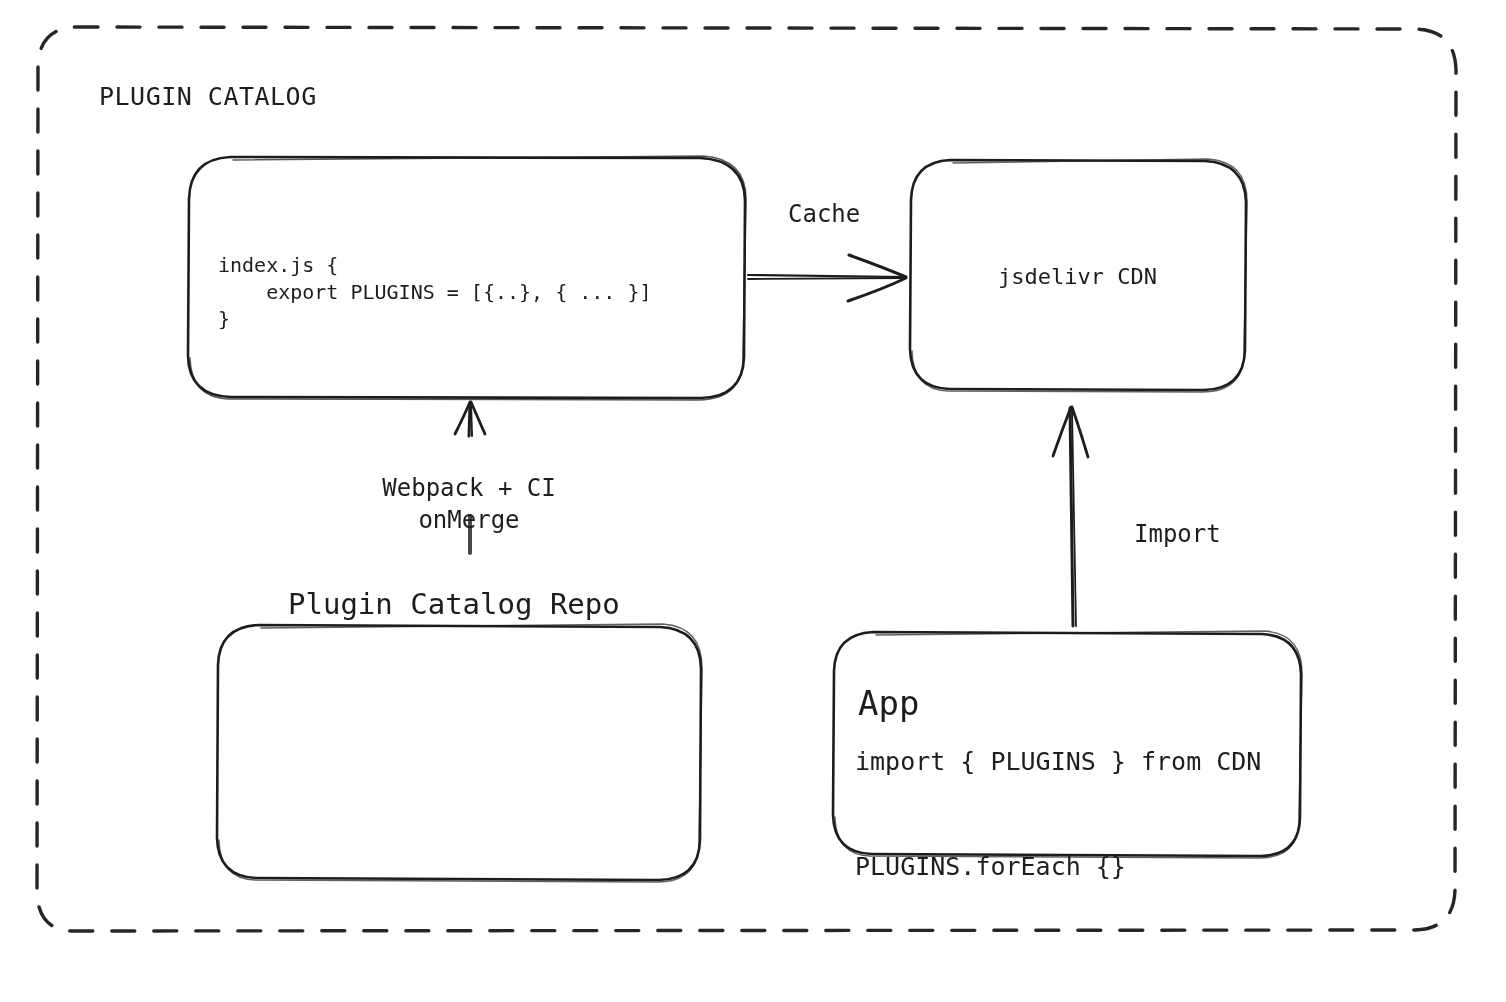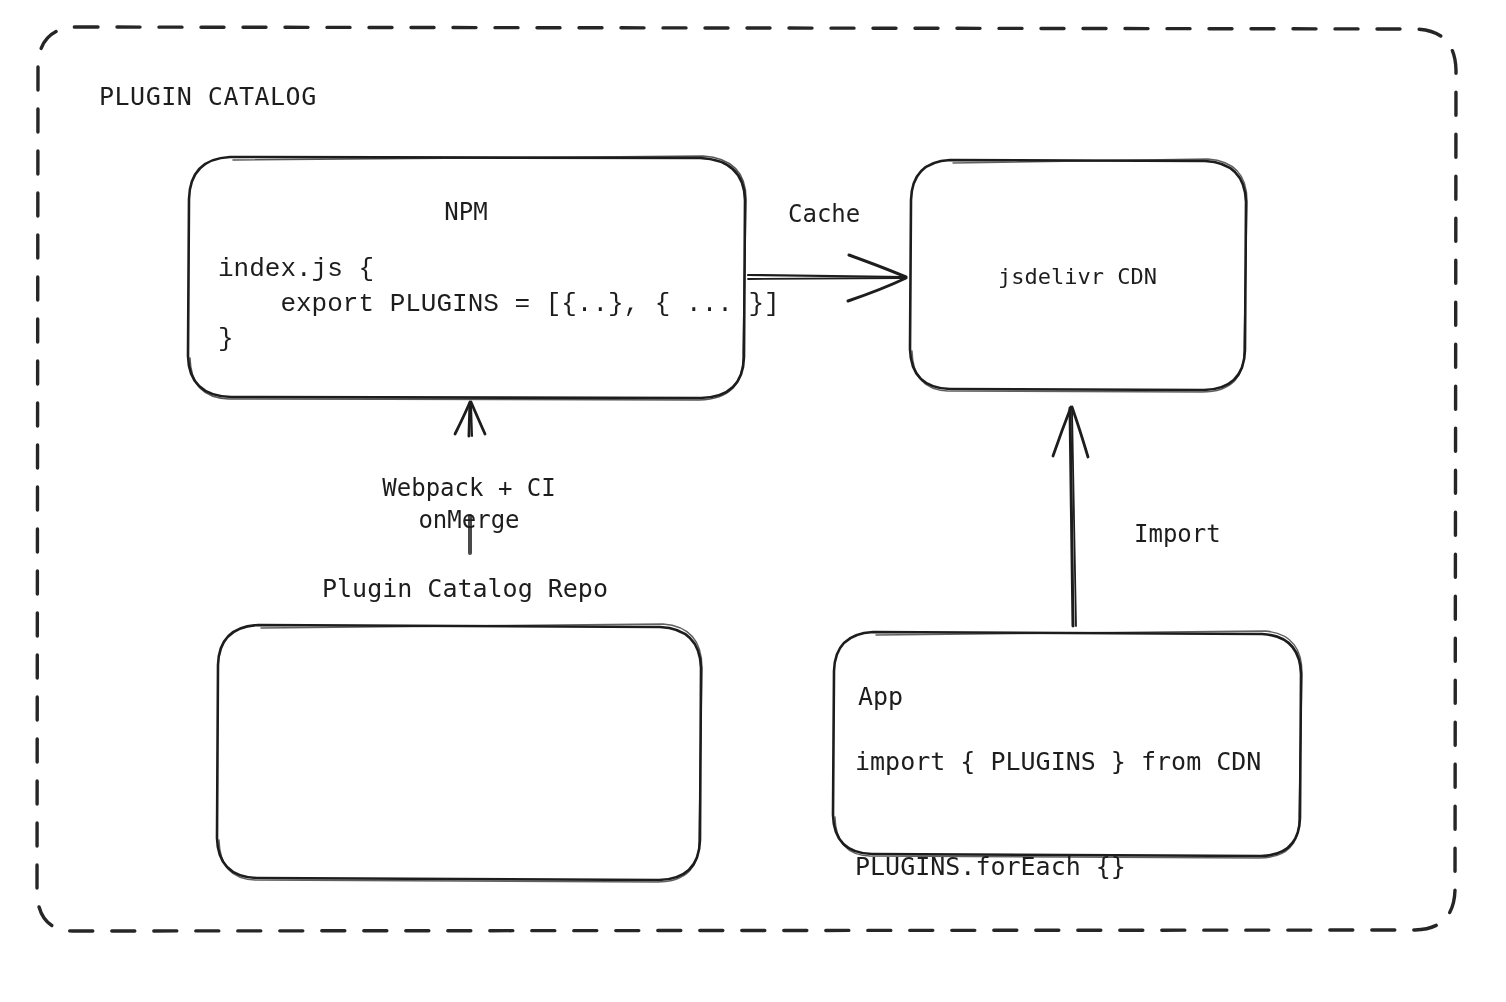--- a/index.html
+++ b/index.html
@@ -53,23 +53,22 @@
     left: 187px;
     top: 196px;
     width: 558px;
     text-align: center;
     font-size: 24px;
   }
 
   #npm-code {
     left: 218px;
     top: 252px;
-    font-size: 26px;
+    font-size: 20px;
     line-height: 1.35;
-    font-family: Liberation Mono, monospace;
   }
 
   #cdn-title {
     left: 910px;
     top: 262px;
     width: 335px;
     text-align: center;
     font-size: 22px;
   }
 
@@ -83,36 +82,35 @@
     left: 373px;
     top: 473px;
     font-size: 24px;
     text-align: center;
     width: 192px;
     line-height: 1.33;
   }
 
   #repo-label {
     left: 288px;
-    top: 572px;
-    font-size: 25px;
-    margin-left: 34px;
+    top: 584px;
+    font-size: 29px;
   }
 
   #repo-list {
     left: 219px;
     top: 708px;
     font-size: 26px;
     line-height: 1.35;
   }
 
   #app-title {
     left: 858px;
     top: 680px;
-    font-size: 25px;
+    font-size: 34px;
   }
 
   #app-code {
     left: 855px;
     top: 736px;
     font-size: 25px;
     line-height: 2.1;
   }
 
   #import-label {
@@ -168,21 +166,20 @@
     <g>
       <path d="M 1073 626 L 1070 408" fill="none" stroke="#1d1d1d" stroke-width="3" stroke-linecap="round"></path>
       <path d="M 1076 626 L 1072 409" fill="none" stroke="#1d1d1d" stroke-width="1.8" stroke-linecap="round"></path>
       <path d="M 1053 456 Q 1062 430 1071 407" fill="none" stroke="#1d1d1d" stroke-width="2.8" stroke-linecap="round"></path>
       <path d="M 1088 457 Q 1080 430 1072 407" fill="none" stroke="#1d1d1d" stroke-width="2.8" stroke-linecap="round"></path>
     </g>
   </svg>
 
   <div class="txt" id="catalog-title">PLUGIN CATALOG</div>
 
-  <div class="txt" id="npm-title">NPM</div>
 
   <div class="txt" id="npm-code">index.js {
     export PLUGINS = [{..}, { ... }]
 }</div>
 
   <div class="txt" id="cdn-title">jsdelivr CDN</div>
 
   <div class="txt" id="cache-label">Cache</div>
 
   <div class="txt" id="webpack-label">Webpack + CI

